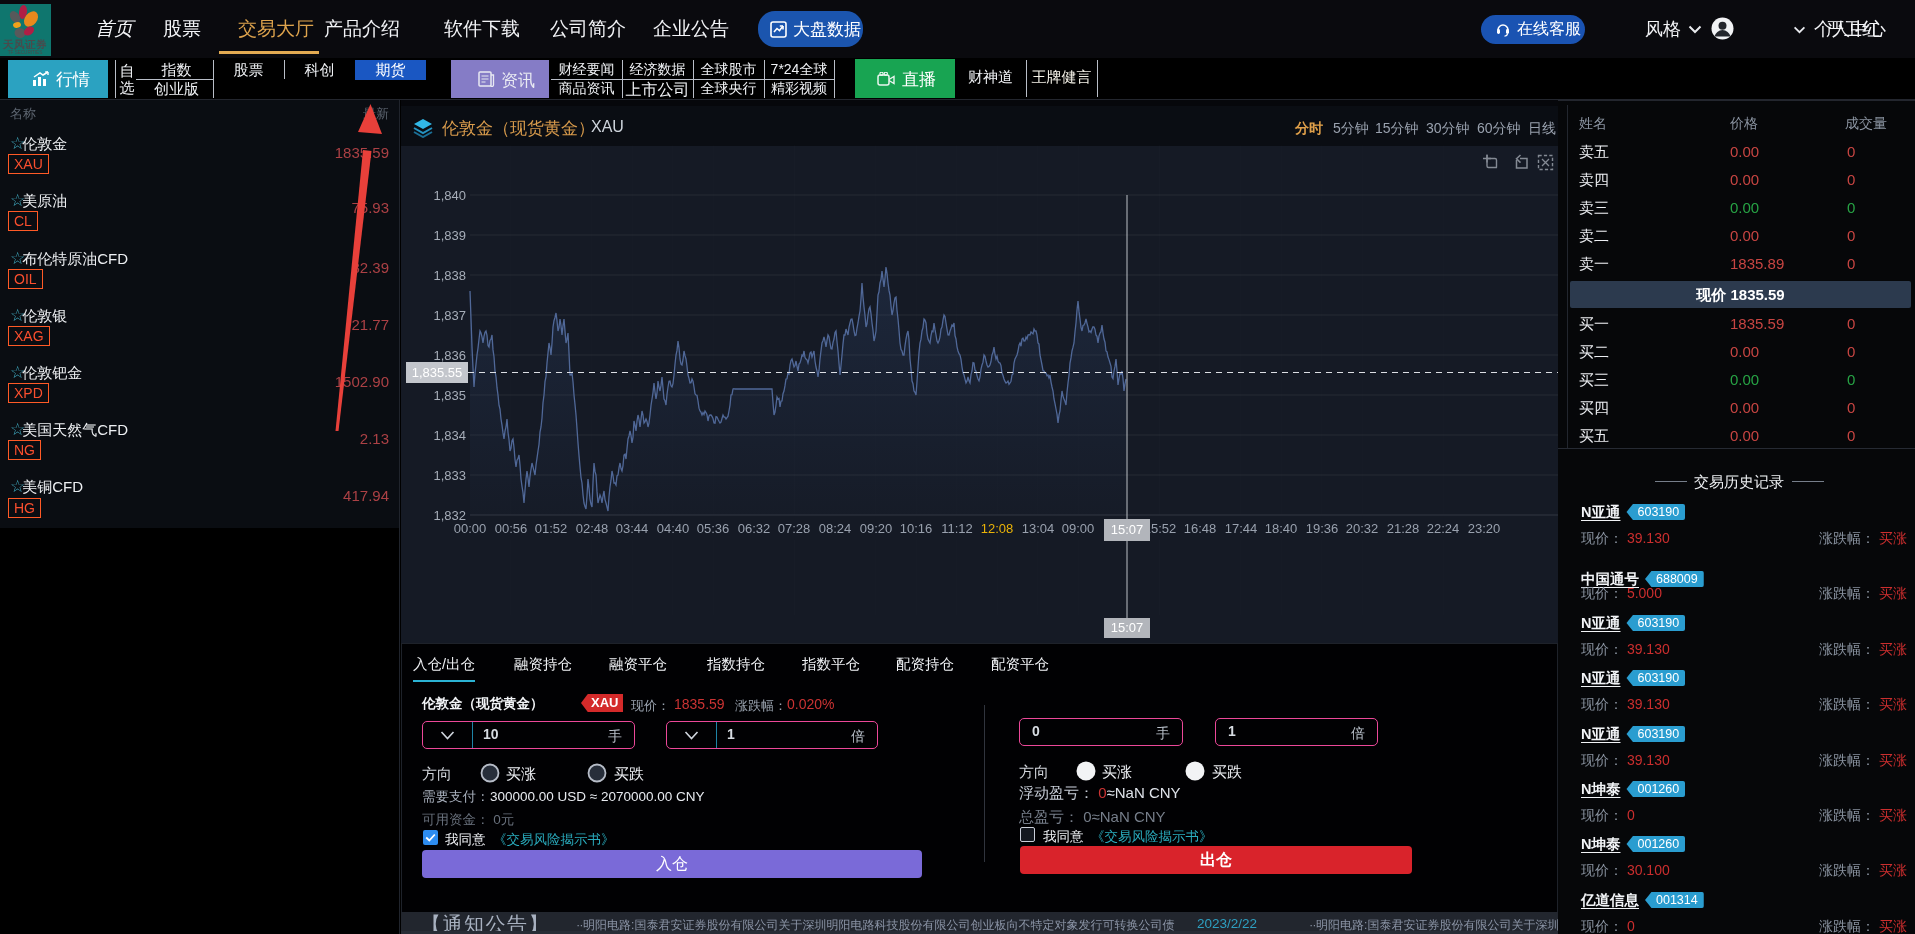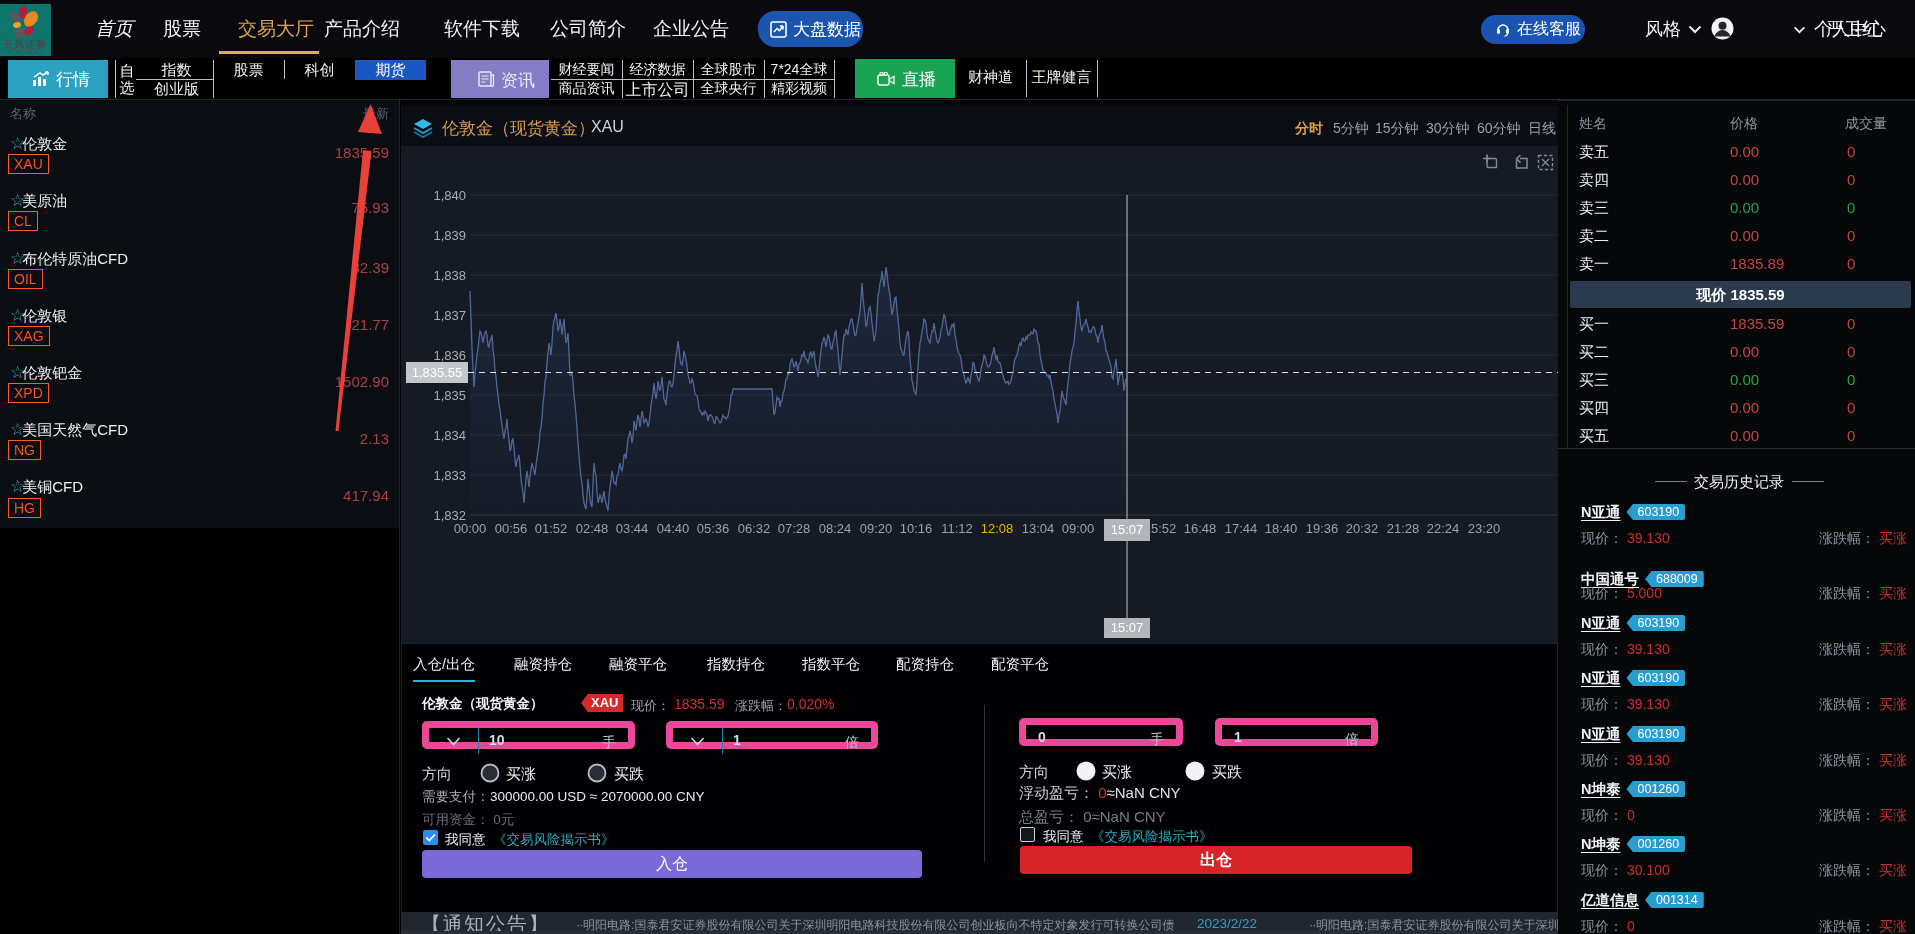--- a/index.html
+++ b/index.html
@@ -44,21 +44,21 @@
 .red { color:#c74542; }
 .green { color:#27a345; }
 
 
 .hname { font-size:14.5px; font-weight:bold; color:#f2f4f7; text-decoration:underline; text-underline-offset:3px; text-decoration-thickness:1px; }
 .htag { display:inline-block; background:#2a9dd0; color:#fff; font-size:12.5px; height:16px; line-height:16px; padding:0 6px 0 11px; clip-path:polygon(0 50%, 11% 0, 100% 0, 100% 100%, 11% 100%); border-radius:2px; }
 
 
 #form { position:absolute; left:401px; top:643px; width:1157px; height:269px; background:#010103; border:1px solid #1e222a; border-bottom:none; }
 .ftab { position:absolute; top:11px; font-size:14.5px; color:#f0f2f5; }
-.finput { position:absolute; height:28px; border:7px solid #ec4899; border-radius:5px; background:transparent; }
+.finput { position:absolute; height:28px; border:1px solid #ec4899; border-radius:5px; background:transparent; }
 .fsuffix { position:absolute; top:6px; font-size:14px; color:#b9c0ca; }
 #marquee { position:absolute; left:401px; top:912px; width:1157px; height:22px; background:#22262e; overflow:hidden; }
 </style>
 </head>
 <body>
 <div id="page">
   <div id="topnav">
     <div id="logo">
       <svg width="51" height="52" viewBox="0 0 51 52">
         <ellipse cx="23" cy="8" rx="4" ry="7" fill="#b01e45" transform="rotate(8 23 8)"></ellipse>

